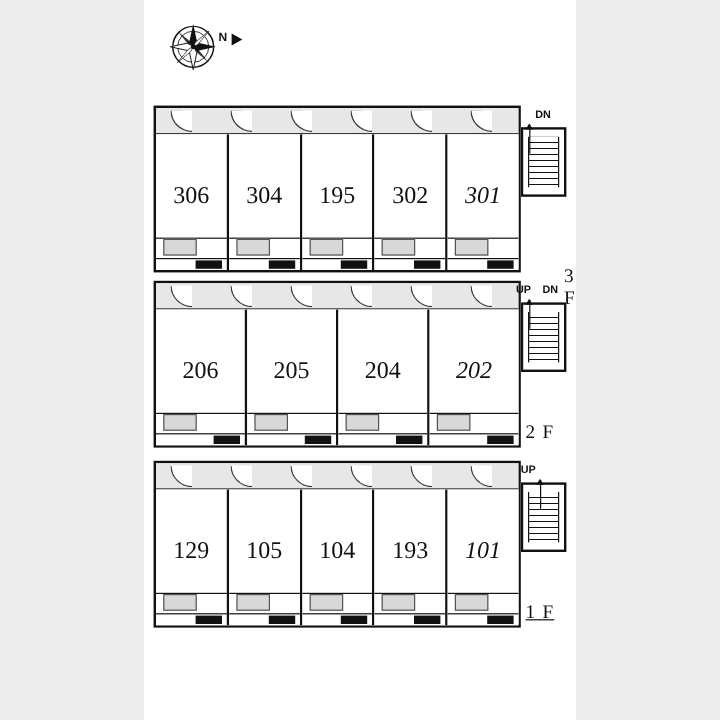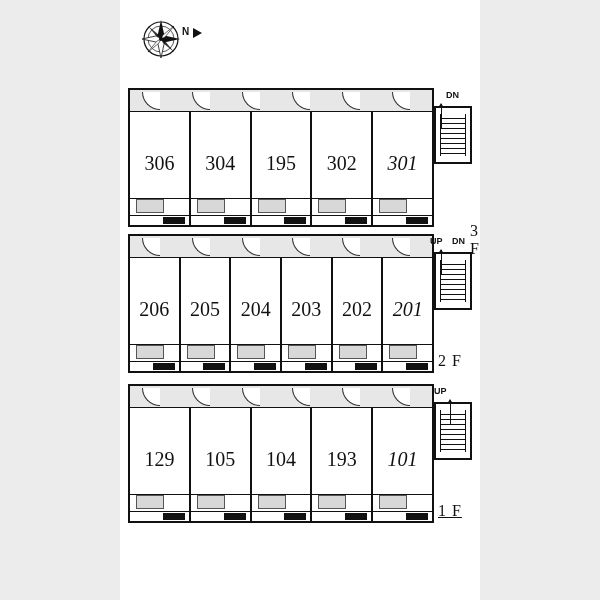--- a/index.html
+++ b/index.html
@@ -280,35 +280,21 @@
           <div class="entry"></div>
         </div>
         <div class="room">
           <div class="room-num">204</div>
           <div class="hall-line"></div>
           <div class="hall-line2"></div>
           <div class="ub"></div>
           <div class="entry"></div>
         </div>
         <div class="room">
-          <div class="room-num">203</div>
-          <div class="hall-line"></div>
-          <div class="hall-line2"></div>
-          <div class="ub"></div>
-          <div class="entry"></div>
-        </div>
-        <div class="room">
           <div class="room-num">202</div>
-          <div class="hall-line"></div>
-          <div class="hall-line2"></div>
-          <div class="ub"></div>
-          <div class="entry"></div>
-        </div>
-        <div class="room">
-          <div class="room-num">201</div>
           <div class="hall-line"></div>
           <div class="hall-line2"></div>
           <div class="ub"></div>
           <div class="entry"></div>
         </div>
       </div>
     </div>
     <div class="stair" style="left:306px;top:18px;height:58px;">
       <div class="steps"></div>
     </div>

